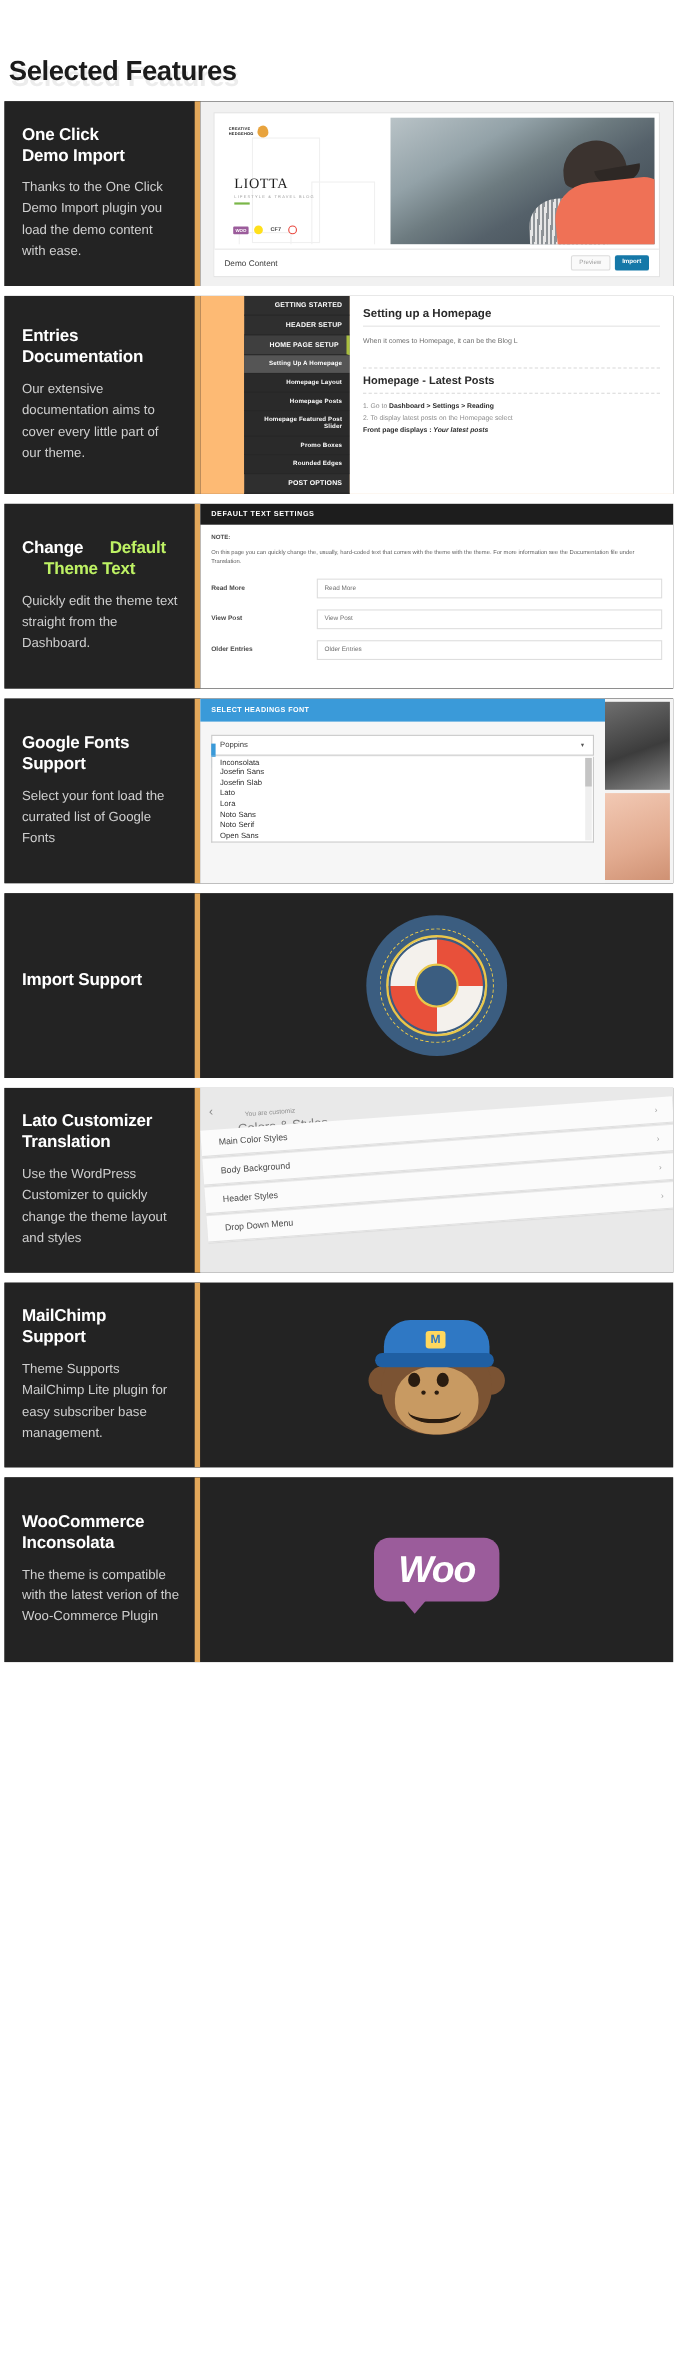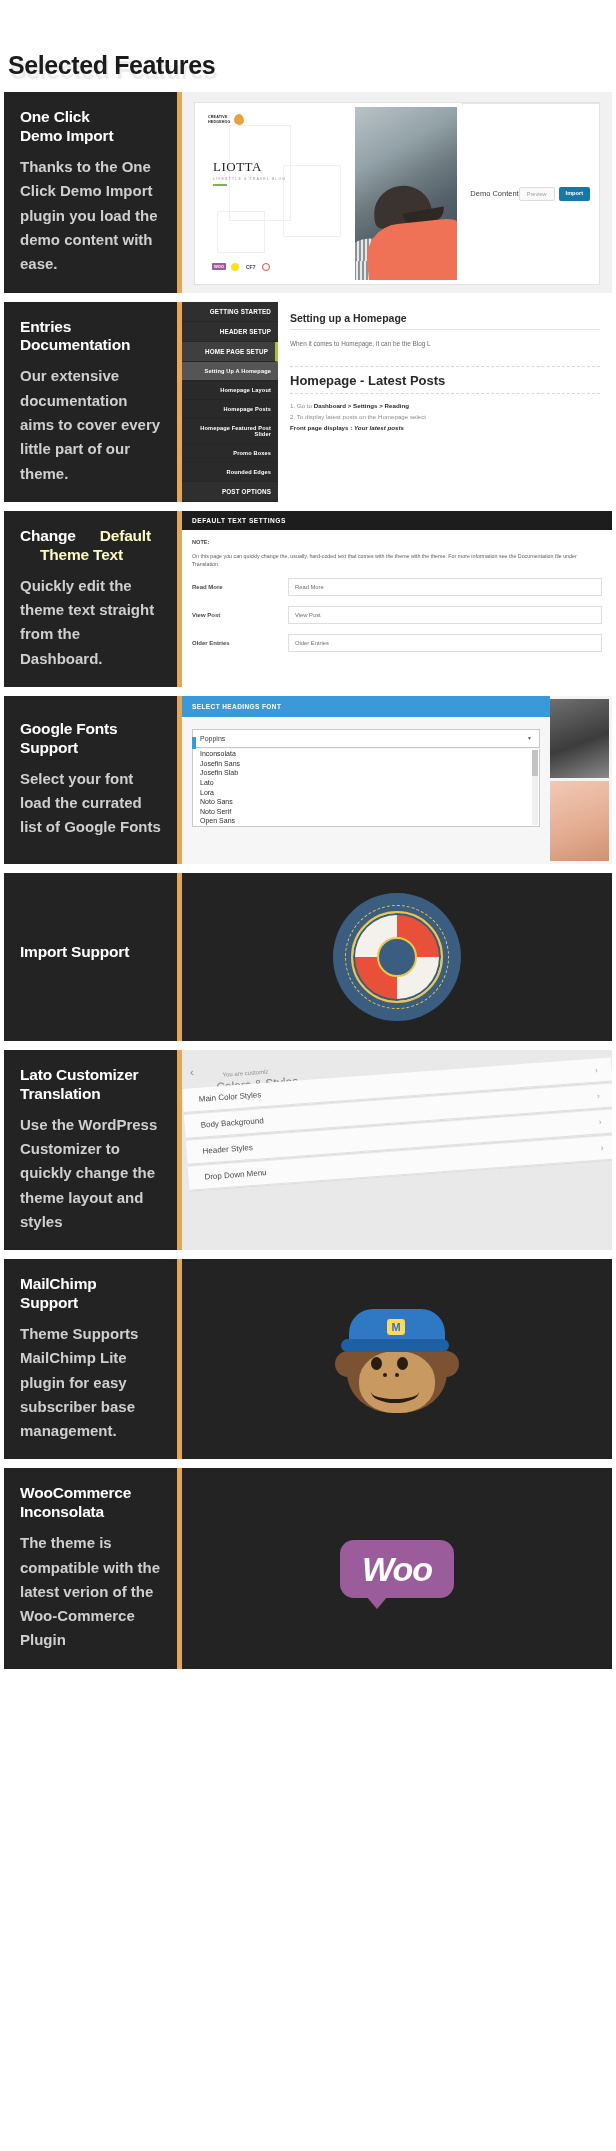--- a/index.html
+++ b/index.html
@@ -32,27 +32,27 @@
   }
   .feat-left {
     width: 178px; flex: 0 0 178px; background: #232323;
     display: flex; flex-direction: column; justify-content: center;
     padding: 16px 14px 16px 16px; border-right: 5px solid #e2a75a;
   }
   .feat-title {
     color: #ffffff; font-size: 15.5px; font-weight: bold;
     line-height: 1.22; letter-spacing: -0.2px; margin-bottom: 9px;
   }
-  .feat-title .accent { color: #fef9c3; padding-left: 20px; }
-  .feat-desc { color: #cfcfcf; font-size: 15px; line-height: 1.62; font-weight: bold; }
+  .feat-title .accent { color: #bef264; padding-left: 20px; }
+  .feat-desc { color: #cfcfcf; font-size: 12px; line-height: 1.62; }
   .feat-right { flex: 1 1 auto; position: relative; overflow: hidden; background: #f1f1f1; }
 
   
   .demo-pane { background:#f1f1f1; width:100%; height:100%; padding:10px 12px 8px 12px; }
-  .demo-card { background:#fff; border:1px solid #e2e2e2; height:100%; display:flex; flex-direction:row; }
+  .demo-card { background:#fff; border:1px solid #e2e2e2; height:100%; display:flex; flex-direction:column; }
   .demo-thumbs { flex:1 1 auto; display:flex; gap:4px; padding:4px; overflow:hidden; position:relative; }
   .thumb-a { flex:0 0 152px; position:relative; background:#fff; overflow:hidden; }
   .mini-logo { position:absolute; left:9px; top:7px; display:flex; align-items:center; gap:2px; }
   .mini-logo .lg-txt { font-size:3.6px; font-weight:bold; color:#222; line-height:1.25; letter-spacing:.2px; }
   .mini-logo .lg-blob { width:10px; height:11px; background:#e8a33d; border-radius:52% 48% 45% 55%/55% 60% 40% 45%; margin-left:1px; }
   .grid-box { position:absolute; border:1px solid #f0f0f0; }
   .liotta { position:absolute; left:14px; top:52px; }
   .liotta .brand { font-size:13px; letter-spacing:.5px; color:#1d1d1d; font-family:"Liberation Serif", serif; }
   .liotta .tag { font-size:3.6px; letter-spacing:1.1px; color:#9a9a9a; margin-top:2px; }
   .liotta .rule { width:14px; height:1.5px; background:#7ab648; margin-top:3px; }
@@ -71,34 +71,34 @@
   .shirt { position:absolute; right:52px; bottom:-2px; width:70px; height:54px;
     background: repeating-linear-gradient(96deg,#e7e7e7 0 2px,#8d9296 2px 4px); border-radius:26px 18px 0 0; transform:rotate(-4deg); }
   .demo-bar { flex:0 0 auto; border-top:1px solid #e6e6e6; display:flex; align-items:center;
     justify-content:space-between; padding:5px 9px; background:#fff; }
   .demo-bar-label { font-size:7.5px; color:#3b3b3b; }
   .demo-bar-btns { display:flex; gap:4px; }
   .btn-prev { font-size:5.6px; color:#9d9d9d; border:1px solid #dcdcdc; background:#fafafa; padding:3px 7px; border-radius:2px; }
   .btn-imp { font-size:5.6px; color:#fff; background:#1578a8; padding:3px 7px; border-radius:2px; font-weight:bold; }
 
   
-  .doc-pane { display:flex; height:100%; background:#0f172a; }
+  .doc-pane { display:flex; height:100%; background:#fdba74;padding-left:40px; }
   .doc-nav { width:96px; flex:0 0 96px; background:#2f2f2f; display:flex; flex-direction:column; }
   .doc-nav-item {
     color:#ffffff; font-size:6.3px; font-weight:bold; text-align:right;
     padding:5px 7px 5px 4px; border-bottom:1px solid #272727; letter-spacing:.15px;
     flex:1 1 auto; display:flex; align-items:center; justify-content:flex-end;
   }
   .doc-nav-item.sub { font-size:5.6px; font-weight:bold; background:#2a2a2a; }
   .doc-nav-item.active { background:#3f3f3f; border-right:3px solid #a9bf3e; }
   .doc-nav-item.sel { background:#555555; }
   .doc-body { flex:1 1 auto; padding:10px 12px; background:#fff; }
   .doc-h1 { font-size:10.5px; font-weight:bold; color:#2a2a2a; padding-bottom:5px; border-bottom:1px solid #e3e3e3; }
   .doc-p { font-size:6.4px; color:#6d6d6d; margin-top:9px; line-height:1.5; }
-  .doc-h2 { font-size:13px; font-weight:bold; color:#2a2a2a; margin-top:18px; padding:6px 0 5px;
+  .doc-h2 { font-size:10px; font-weight:bold; color:#2a2a2a; margin-top:18px; padding:6px 0 5px;
     border-top:1px dashed #d8d8d8; border-bottom:1px dashed #d8d8d8; }
   .doc-ol { margin-top:7px; font-size:6.2px; color:#8c8c8c; line-height:1.72; }
   .doc-ol b { color:#2a2a2a; }
   .doc-strong { font-size:6.2px; color:#2a2a2a; font-weight:bold; margin-top:2px; }
   .doc-strong i { font-weight:bold; }
 
   
   .dts { background:#fff; height:100%; }
   .dts-head { background:#1d1d1d; color:#fff; font-size:6.6px; font-weight:bold; letter-spacing:.5px; padding:6px 10px; }
   .dts-body { padding:9px 10px; }

